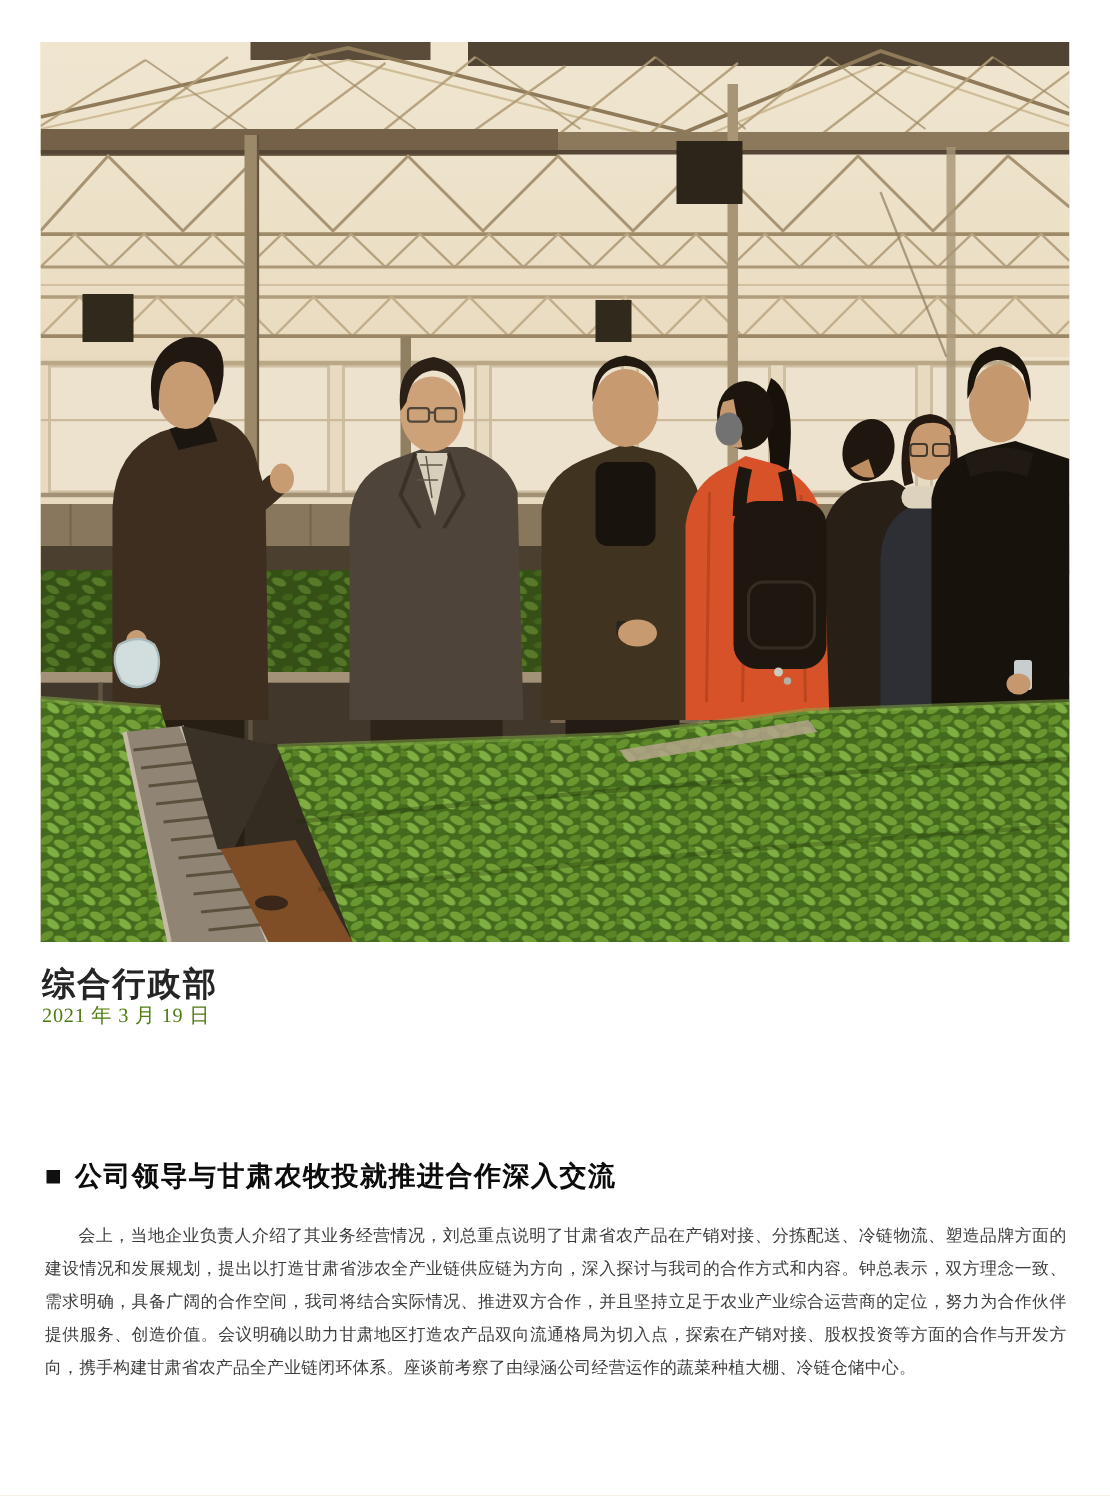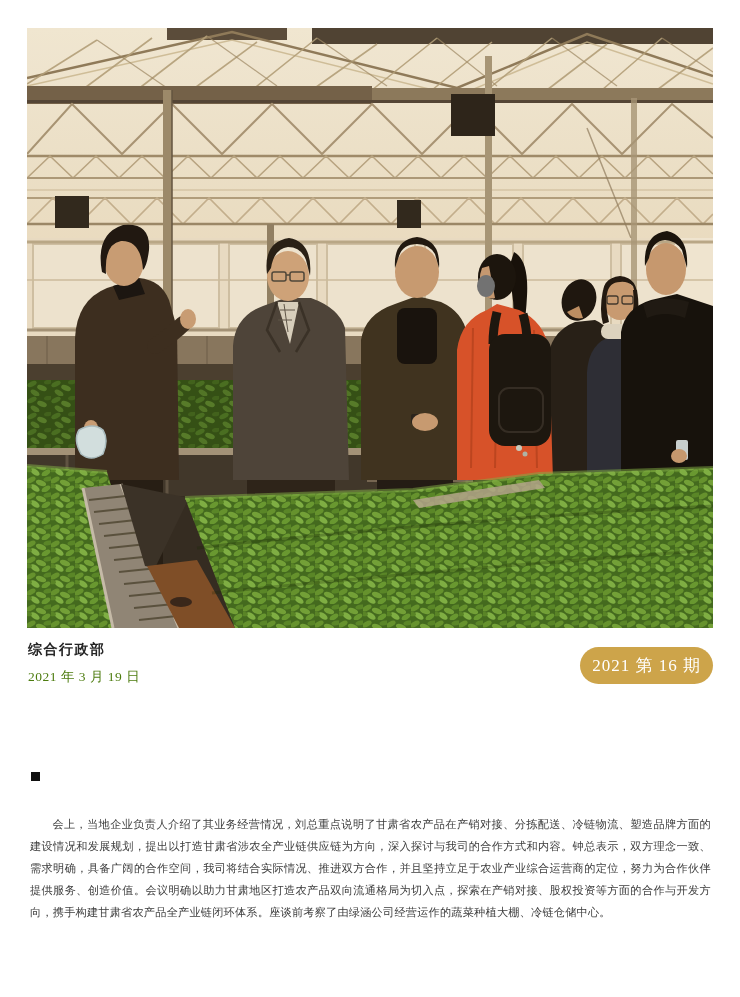--- a/index.html
+++ b/index.html
@@ -9,21 +9,21 @@
   }
   .page{position:absolute;inset:0;background:#ffffff;}
   .photo-frame{
     position:absolute;left:27px;top:28px;width:686px;height:600px;
     overflow:hidden;background:#e9dcc0;
   }
   .photo-frame svg{display:block;}
   .masthead-dept{
     position:absolute;left:28px;top:641px;
     font-family:"Liberation Serif",serif;font-weight:700;
-    font-size:14px;color:#252525;letter-spacing:1.5px;
+    font-size:22px;color:#252525;letter-spacing:1.5px;
   }
   .masthead-date{
     position:absolute;left:28px;top:668px;
     font-family:"Liberation Serif",serif;
     font-size:13.5px;color:#4d7c0f;letter-spacing:0.5px;
   }
   .issue-badge{
     position:absolute;left:580px;top:647px;width:133px;height:37px;
     border-radius:19px;background:#CDA44A;color:#ffffff;
     font-family:"Liberation Serif",serif;font-size:17px;letter-spacing:1px;
@@ -297,23 +297,23 @@
         <path d="M170,520 Q420,492 686,478" stroke="rgba(15,35,5,0.3)" stroke-width="3" fill="none"></path>
         <path d="M185,565 Q430,540 686,522" stroke="rgba(15,35,5,0.25)" stroke-width="3" fill="none"></path>
       </g>
 
       <rect x="0" y="0" width="686" height="600" fill="#c07a2e" opacity="0.05"></rect>
     </svg>
   </div>
 
   <div class="masthead-dept">综合行政部</div>
   <div class="masthead-date">2021 年 3 月 19 日</div>
-  <div class="issue-badge" style="background: rgb(205, 164, 74);">2021 第 16 期</div>
 
   <div class="headline">
     <span class="headline-bullet"></span>
+    <span class="headline-title">公司领导与甘肃农牧投就推进合作深入交流</span>
   </div>
 
   <div class="body-text">
     <p>会上，当地企业负责人介绍了其业务经营情况，刘总重点说明了甘肃省农产品在产销对接、分拣配送、冷链物流、塑造品牌方面的建设情况和发展规划，提出以打造甘肃省涉农全产业链供应链为方向，深入探讨与我司的合作方式和内容。钟总表示，双方理念一致、需求明确，具备广阔的合作空间，我司将结合实际情况、推进双方合作，并且坚持立足于农业产业综合运营商的定位，努力为合作伙伴提供服务、创造价值。会议明确以助力甘肃地区打造农产品双向流通格局为切入点，探索在产销对接、股权投资等方面的合作与开发方向，携手构建甘肃省农产品全产业链闭环体系。座谈前考察了由绿涵公司经营运作的蔬菜种植大棚、冷链仓储中心。</p>
   </div>
 
 </div>
 
 </body></html>

